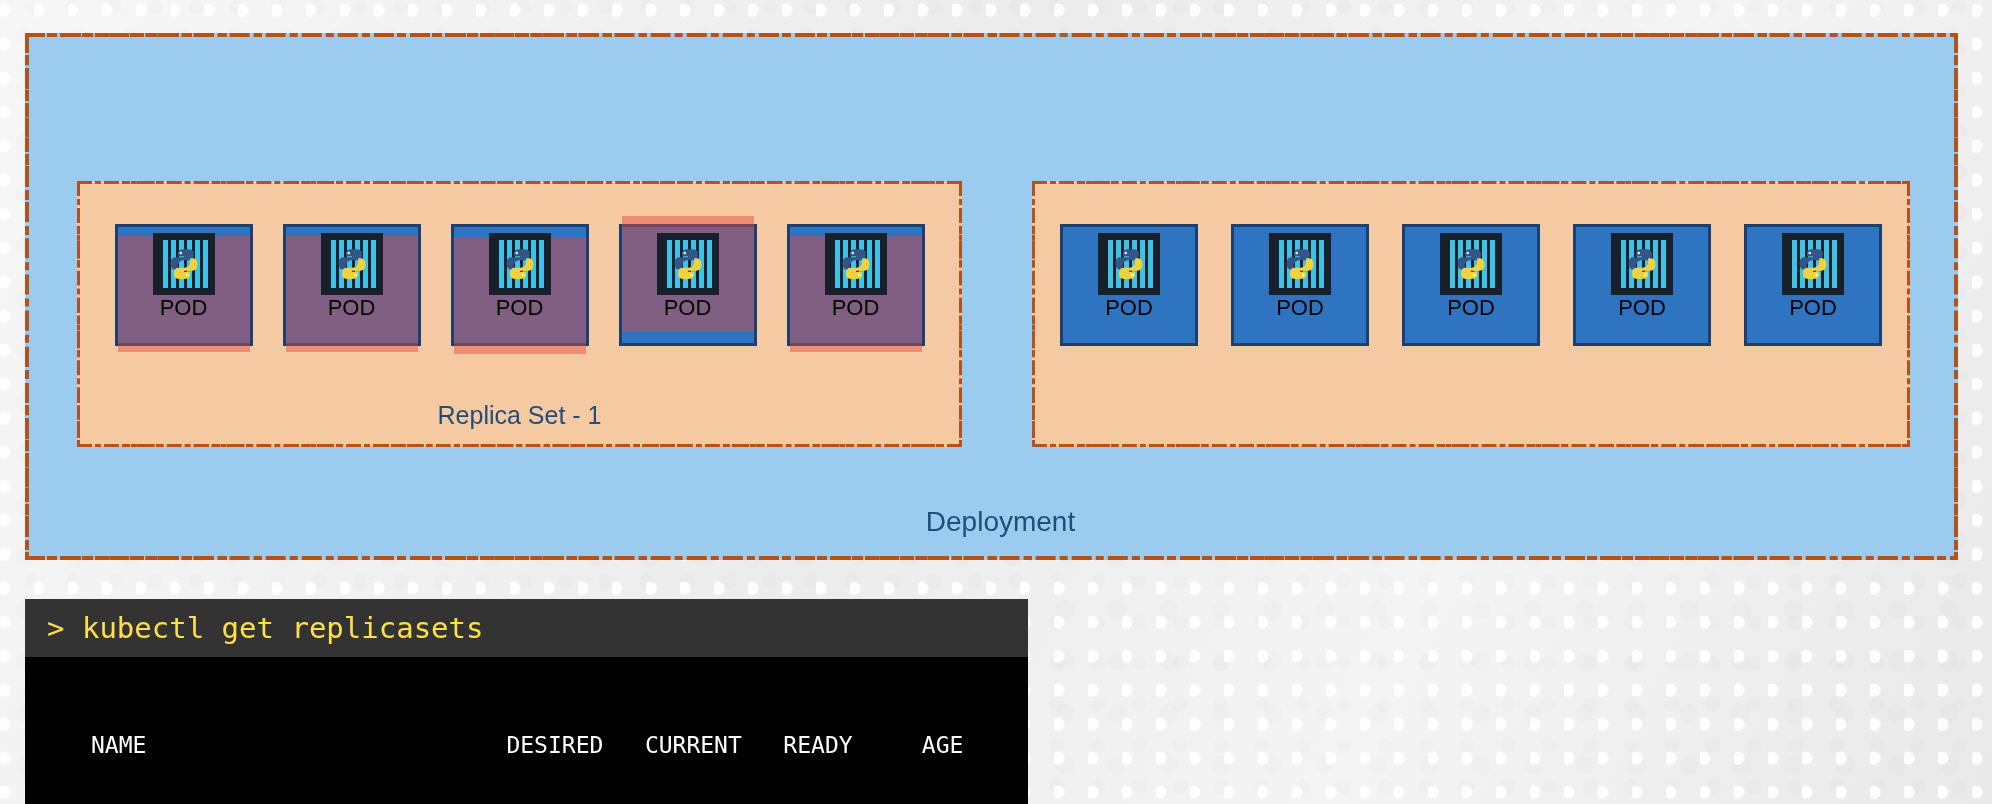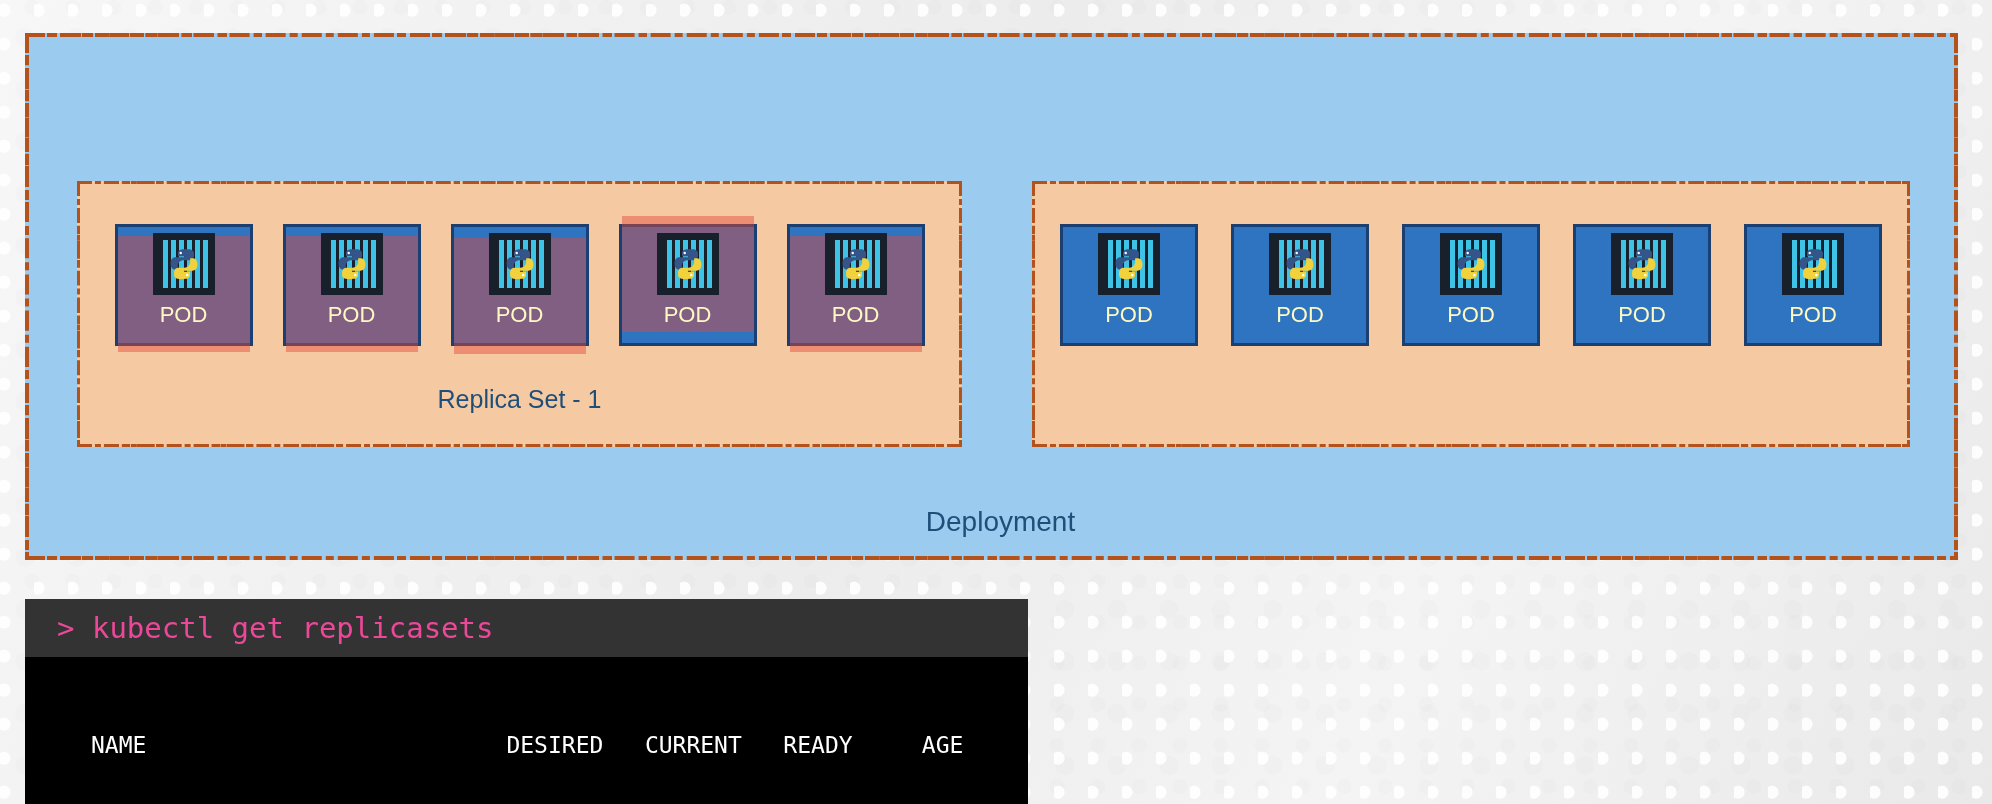--- a/index.html
+++ b/index.html
@@ -79,21 +79,21 @@
       repeating-linear-gradient(to bottom, #b3521a 0 12px, transparent 12px 19px, #b3521a 19px 23px, transparent 23px 30px) top left / 3px 100% no-repeat,
       repeating-linear-gradient(to bottom, #b3521a 0 12px, transparent 12px 19px, #b3521a 19px 23px, transparent 23px 30px) top right / 3px 100% no-repeat;
   }
   #replicaset-box-1 { left: 48px;  width: 885px; }
   #replicaset-box-2 { left: 1003px; width: 878px; }
 
   .replicaset-label {
     position: absolute;
     left: 0;
     right: 0;
-    bottom: 30px;
+    bottom: 14px;
     text-align: center;
     font-size: 25px;
     color: #1f4e79;
   }
 
   .pod-row {
     position: absolute;
     top: 40px;
     left: 0;
     right: 0;
@@ -154,41 +154,41 @@
     display: flex;
     align-items: center;
     justify-content: center;
     overflow: hidden;
   }
   .pod-cage svg { position: relative; z-index: 2; display: block; }
 
   .pod-label {
     position: relative;
     z-index: 1;
-    margin-top: 8px;
+    margin-top: 1px;
     font-size: 22px;
-    color: #fef9c3;
+    color: #000000;
     font-family: "Liberation Sans", sans-serif;
     line-height: 1.05;
   }
 
   
   #terminal {
     position: absolute;
     left: 25px;
     top: 599px;
     width: 1003px;
     background: #000000;
     font-family: "DejaVu Sans Mono", "Liberation Mono", monospace;
   }
   #terminal-header {
     background: #333333;
-    color: #ec4899;
+    color: #fde047;
     font-size: 29px;
-    padding: 12px 0 12px 32px;
+    padding: 12px 0 12px 22px;
     white-space: pre;
     letter-spacing: 0px;
   }
   #terminal-body {
     color: #ffffff;
     font-size: 23px;
     padding: 10px 0 10px 22px;
     white-space: pre;
     line-height: 1.38;
   }

